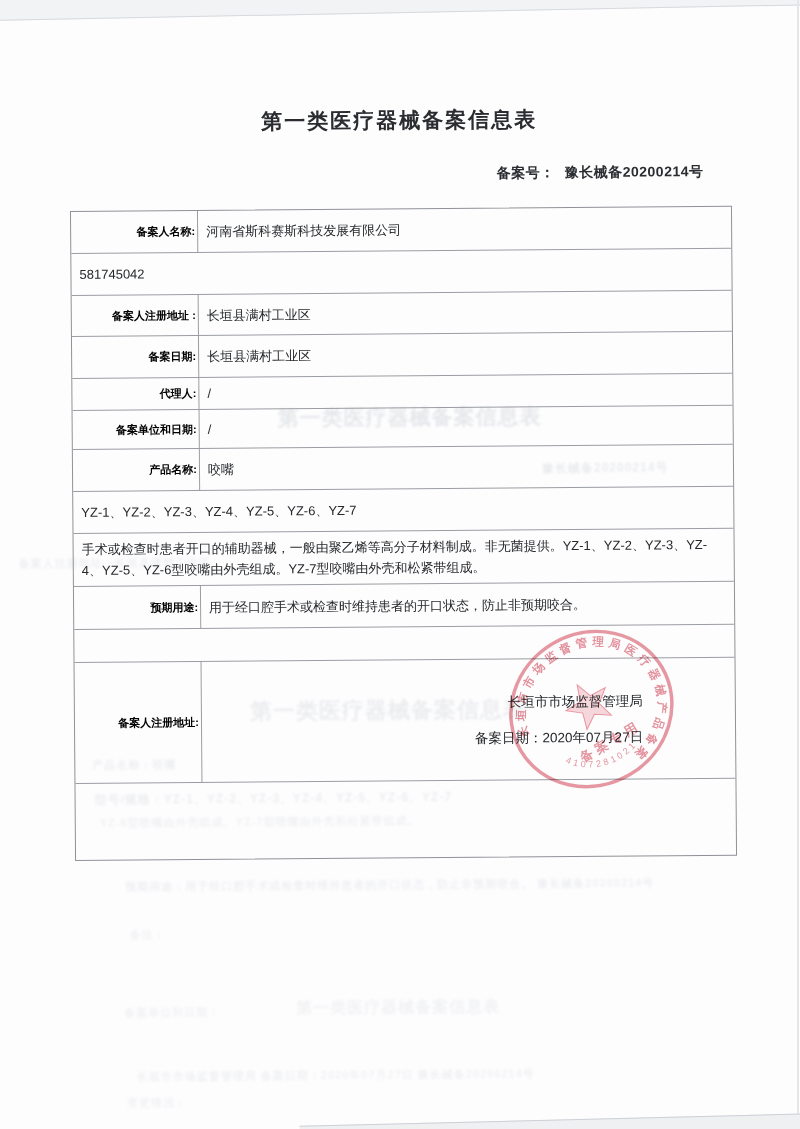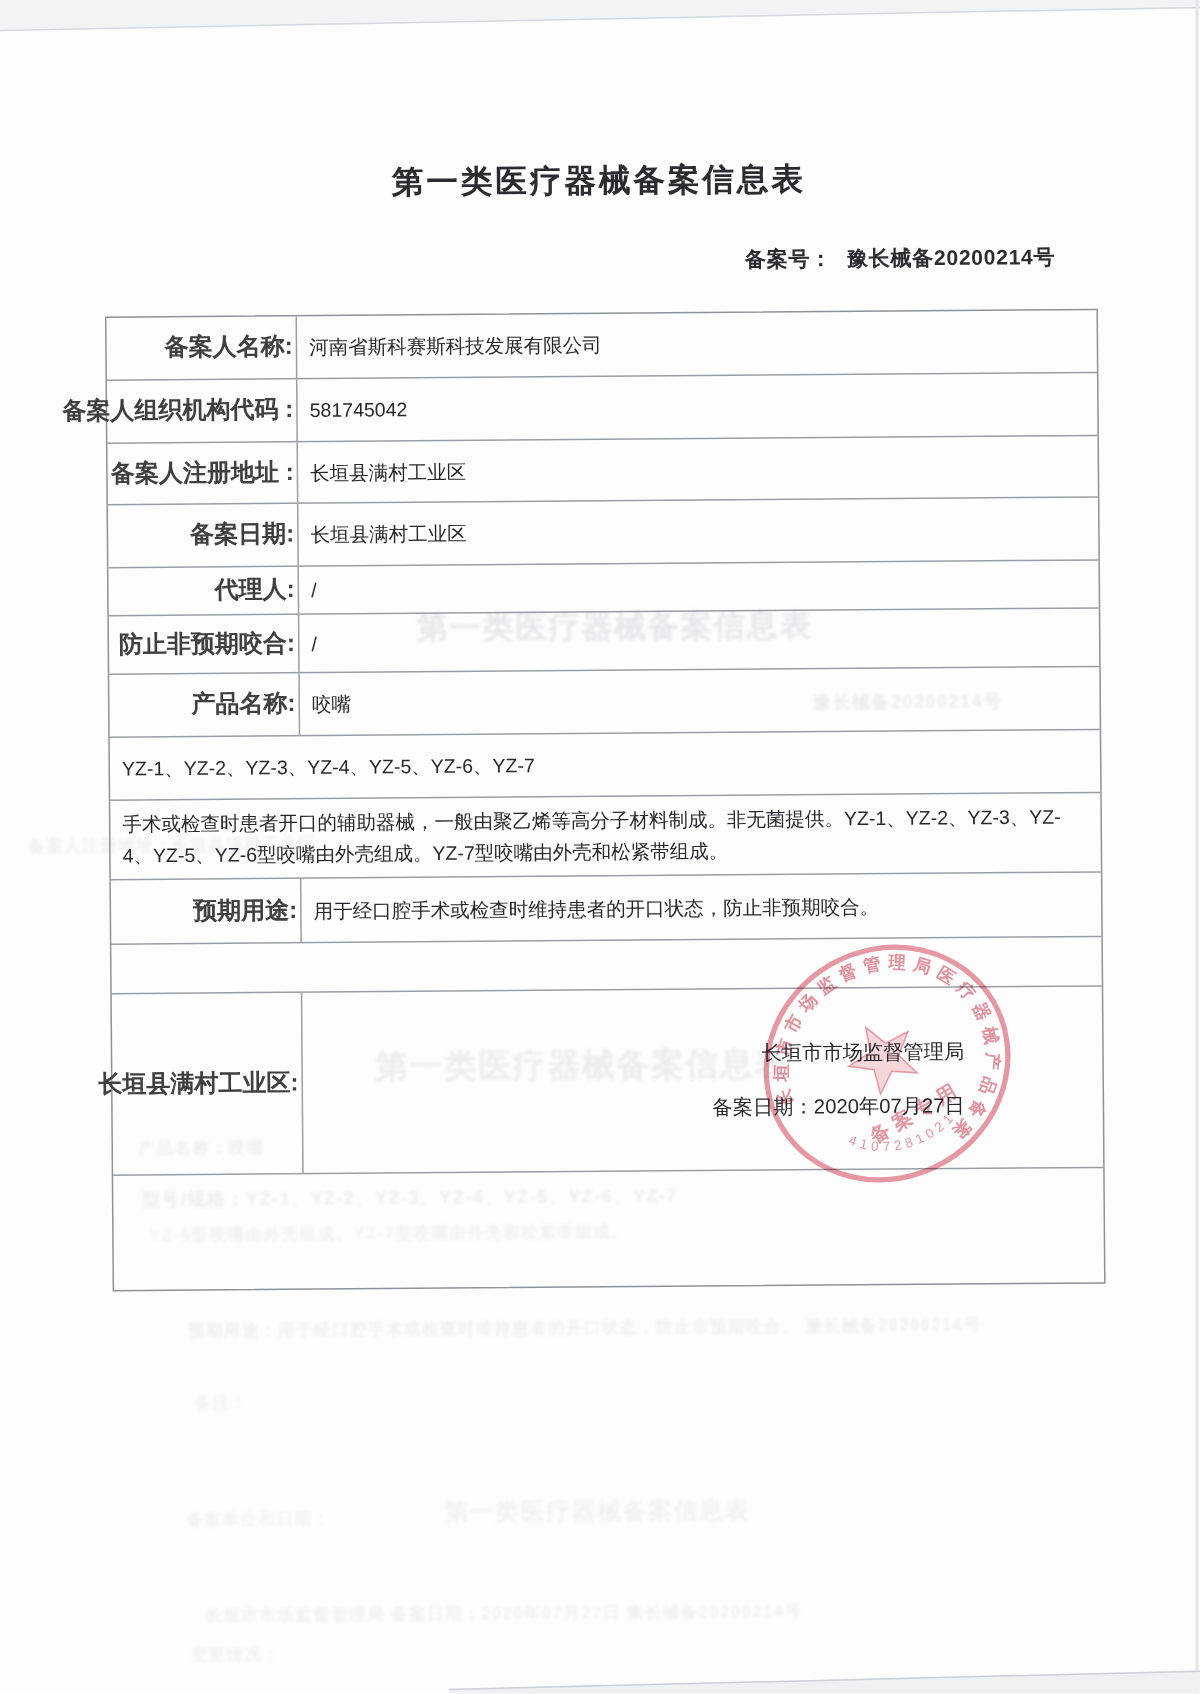--- a/index.html
+++ b/index.html
@@ -25,21 +25,21 @@
   .regline{position:absolute;left:497px;top:168px;font-size:14px;font-weight:600;
     color:#2b2d31;letter-spacing:0.5px;}
   .regline .reg-value{margin-left:10px;}
 
   .form-table{position:absolute;left:70px;top:211px;width:660px;
     border:1px solid #8f9297;border-bottom:1px solid #8f9297;}
   .trow{display:flex;border-bottom:1px solid #9a9da2;box-sizing:border-box;}
   .trow:last-child{border-bottom:none;}
   .tlabel{width:127px;flex:0 0 127px;border-right:1px solid #9a9da2;
     display:flex;align-items:center;justify-content:flex-end;
-    font-weight:bold;font-size:16px;color:#404040;white-space:nowrap;
+    font-weight:bold;font-size:11px;color:#000000;white-space:nowrap;
     padding-right:2px;box-sizing:border-box;}
   .tvalue{flex:1;display:flex;align-items:center;font-size:13px;color:#26282b;
     padding:4px 10px 4px 8px;box-sizing:border-box;line-height:21px;}
   .tvalue.stacked{flex-direction:column;align-items:flex-end;justify-content:center;
     gap:15px;padding-right:92px;font-size:13.5px;}
 
   
   .stamp{position:absolute;left:497px;top:629px;width:182px;height:170px;
     transform:rotate(-30deg);mix-blend-mode:multiply;opacity:0.88;z-index:5;}
 
@@ -61,58 +61,57 @@
     <span>备案号：</span><span class="reg-value">豫长械备20200214号</span>
   </div>
 
   <div class="form-table">
     <div>
         <div class="trow" style="height: 42px;">
     <div class="tlabel">备案人名称:</div>
     <div class="tvalue">河南省斯科赛斯科技发展有限公司</div>
   </div>
         <div class="trow" style="height: 42px;">
-    <div class="tlabel">备案人组织机构代码 :</div>
     <div class="tvalue">581745042</div>
   </div>
         <div class="trow" style="height: 41px;">
     <div class="tlabel">备案人注册地址 :</div>
     <div class="tvalue">长垣县满村工业区</div>
   </div>
         <div class="trow" style="height: 42px;">
     <div class="tlabel">备案日期:</div>
     <div class="tvalue">长垣县满村工业区</div>
   </div>
         <div class="trow" style="height: 32px;">
     <div class="tlabel">代理人:</div>
     <div class="tvalue">/</div>
   </div>
         <div class="trow" style="height: 39px;">
-    <div class="tlabel">防止非预期咬合:</div>
+    <div class="tlabel">备案单位和日期:</div>
     <div class="tvalue">/</div>
   </div>
         <div class="trow" style="height: 42px;">
     <div class="tlabel">产品名称:</div>
     <div class="tvalue">咬嘴</div>
   </div>
         <div class="trow" style="height: 42px;">
     <div class="tvalue">YZ-1、YZ-2、YZ-3、YZ-4、YZ-5、YZ-6、YZ-7</div>
   </div>
         <div class="trow" style="height: 53px;">
     <div class="tvalue">手术或检查时患者开口的辅助器械，一般由聚乙烯等高分子材料制成。非无菌提供。YZ-1、YZ-2、YZ-3、YZ-4、YZ-5、YZ-6型咬嘴由外壳组成。YZ-7型咬嘴由外壳和松紧带组成。</div>
   </div>
         <div class="trow" style="height: 43px;">
     <div class="tlabel">预期用途:</div>
     <div class="tvalue">用于经口腔手术或检查时维持患者的开口状态，防止非预期咬合。</div>
   </div>
         <div class="trow" style="height: 33px;">
     <div class="tvalue"></div>
   </div>
         <div class="trow" style="height: 121px;">
-    <div class="tlabel">长垣县满村工业区:</div>
+    <div class="tlabel">备案人注册地址:</div>
     <div class="tvalue stacked">
             <div>长垣市市场监督管理局</div>
             <div>备案日期：2020年07月27日</div>
           </div>
   </div>
         <div class="trow" style="height: 76px;">
     <div class="tvalue"></div>
   </div>
       </div>
   </div>

